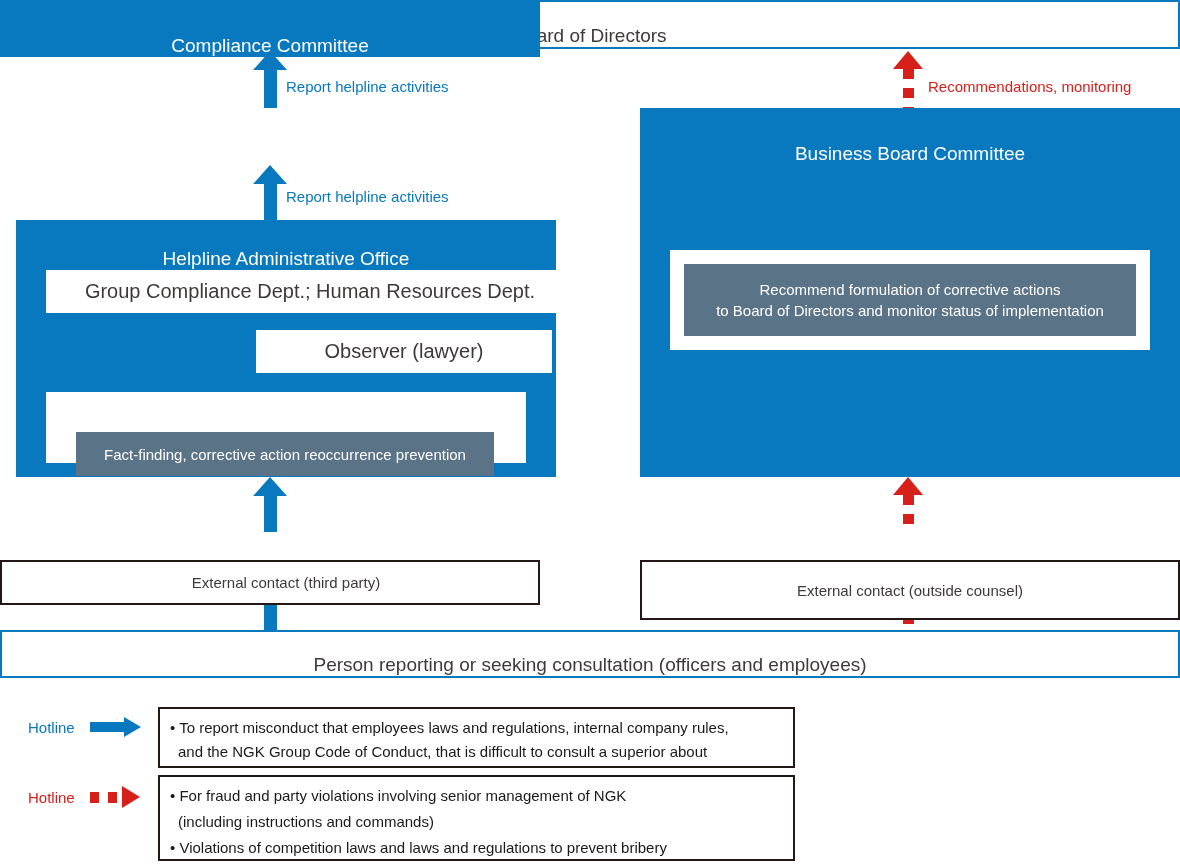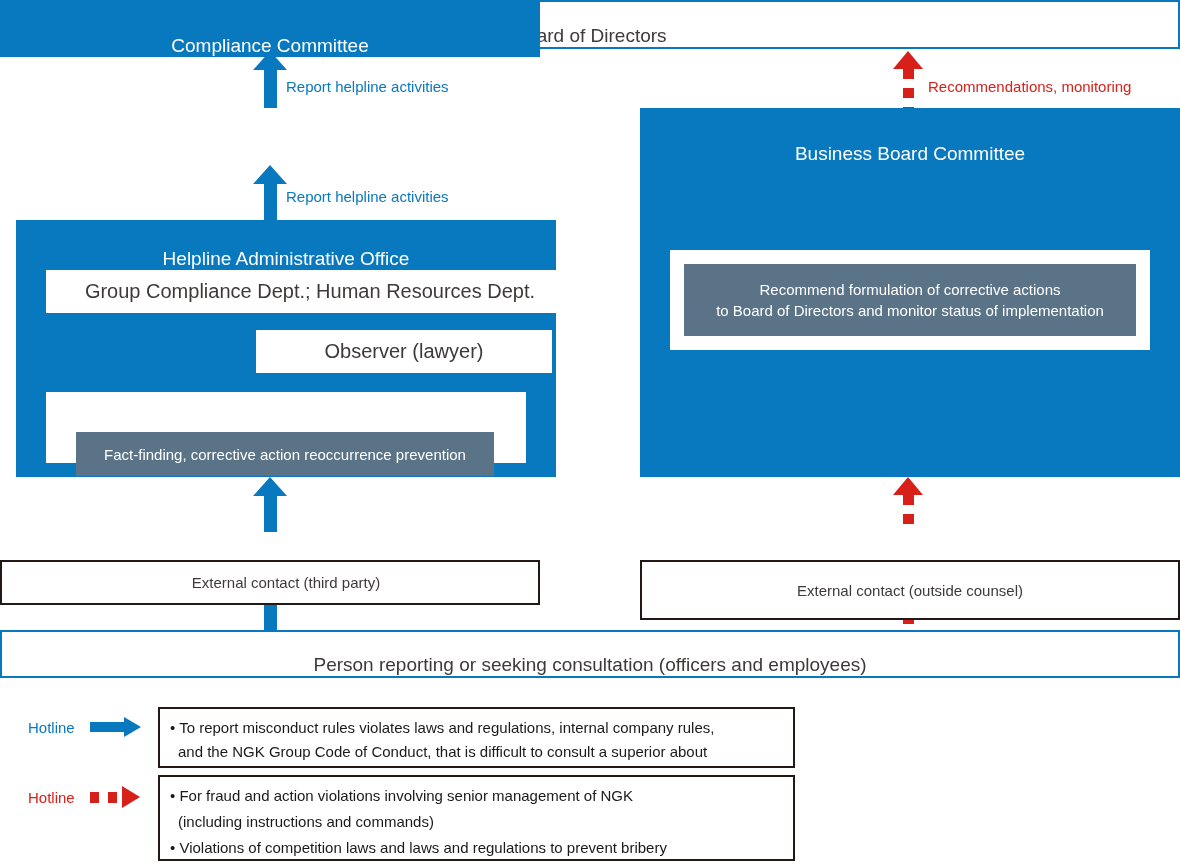--- a/index.html
+++ b/index.html
@@ -133,28 +133,28 @@
   <div class="abs blue-outline center t19" style="left:0;top:630px;width:1180px;height:48px;">
     <span>Person reporting or seeking consultation (officers and employees)</span>
   </div>
 
   <div class="flow-label blue-t" style="left:28px;top:719px;">Hotline</div>
   <div class="harrow" style="left:90px;top:717px;">
     <div class="hshaft"></div>
     <div class="hhead"></div>
   </div>
   <div class="legend-box" id="legend-box-1" style="left:158px;top:707px;width:637px;height:61px;padding-top:7px;">
-    <div class="lline">• To report misconduct rules violates laws and regulations, internal company rules,</div>
+    <div class="lline">• To report misconduct that employees laws and regulations, internal company rules,</div>
     <div class="lline lcont">and the NGK Group Code of Conduct, that is difficult to consult a superior about</div>
   </div>
 
   <div class="flow-label red-t" style="left:28px;top:789px;">Hotline</div>
   <div class="harrow red" style="left:90px;top:786px;">
     <div class="hshaft"></div>
     <div class="hhead"></div>
   </div>
   <div class="legend-box" id="legend-box-2" style="left:158px;top:775px;width:637px;height:86px;padding-top:6px;">
-    <div class="lline">• For fraud and action violations involving senior management of NGK</div>
+    <div class="lline">• For fraud and party violations involving senior management of NGK</div>
     <div class="lline lcont">(including instructions and commands)</div>
     <div class="lline">• Violations of competition laws and laws and regulations to prevent bribery</div>
   </div>
 
 </div>
 
 </body></html>

